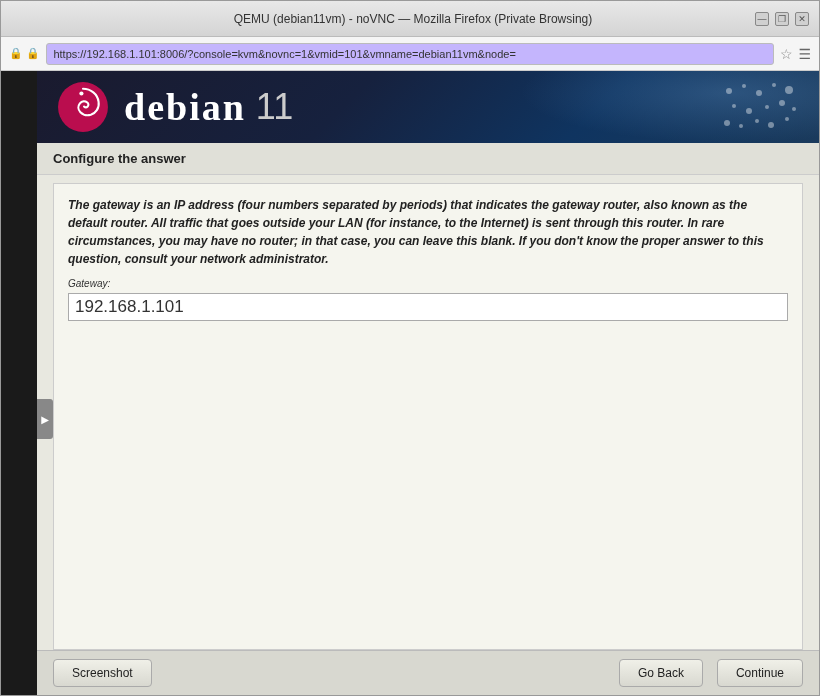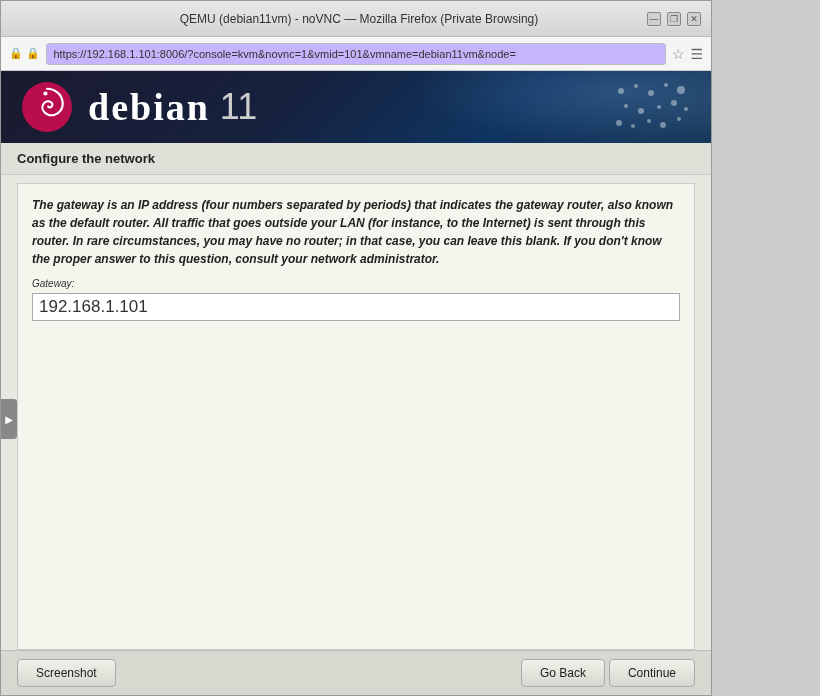--- a/index.html
+++ b/index.html
@@ -6,21 +6,21 @@
     body {
       width: 820px;
       height: 696px;
       font-family: Arial, sans-serif;
       background: #ccc;
       overflow: hidden;
     }
 
     
     .browser-window {
-      width: 712px;
+      width: 820px;
       height: 696px;
       display: flex;
       flex-direction: column;
       background: #f0f0f0;
       border: 1px solid #999;
     }
 
     .title-bar {
       background: linear-gradient(to bottom, #e8e8e8, #d4d4d4);
       padding: 6px 10px;
@@ -99,20 +99,21 @@
       color: #666;
     }
 
     
     .novnc-area {
       flex: 1;
       display: flex;
       flex-direction: column;
       background: #1a1a1a;
       position: relative;
+      padding-left: 36px;
     }
 
     
     .debian-banner {
       background: linear-gradient(135deg, #1a1a2e 0%, #16213e 40%, #0f3460 70%, #1a3a5c 100%);
       height: 72px;
       display: flex;
       align-items: center;
       padding: 10px 20px;
       position: relative;
@@ -242,21 +243,21 @@
       border: 1px solid #aaa;
       padding: 6px 18px;
       font-size: 12px;
       color: #222;
       cursor: pointer;
       border-radius: 4px;
     }
 
     .right-buttons {
       display: flex;
-      gap: 4px;
+      gap: 14px;
       align-items: center;
     }
   </style>
 </head>
 <body>
 
 <div class="browser-window">
 
   <div class="title-bar">
     <div style="width:60px"></div>
@@ -309,21 +310,21 @@
       </svg>
     </div>
 
     <div class="installer-content">
 
       <div class="side-toggle">
         <span>▶</span>
       </div>
 
       <div class="section-header">
-        <div class="section-title">Configure the network</div>
+        <div class="section-title">Configure the answer</div>
       </div>
 
       <div class="content-panel">
         <div class="description-text">The gateway is an IP address (four numbers separated by periods) that indicates the gateway router, also known as the default router.  All traffic that goes outside your LAN (for instance, to the Internet) is sent through this router.  In rare circumstances, you may have no router; in that case, you can leave this blank.  If you don't know the proper answer to this question, consult your network administrator.</div>
         <div class="field-label">Gateway:</div>
         <input class="gateway-input" type="text" value="192.168.1.101" style="">
       </div>
 
       <div class="button-bar">
         <button class="installer-button">Screenshot</button>

